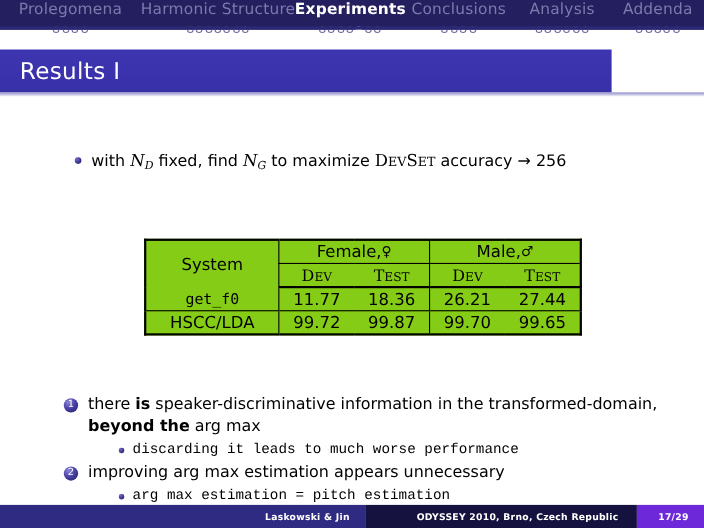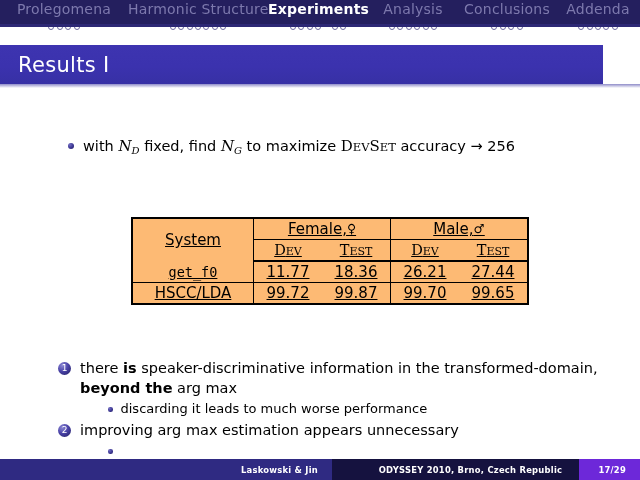--- a/index.html
+++ b/index.html
@@ -67,21 +67,21 @@
   }
   .dot.filled {
     background: #ffffff;
     border-color: #ffffff;
   }
 
   
   #titlebar {
     position: absolute;
     left: 0; top: 45px;
-    width: 603px;
+    width: 556px;
     height: 39px;
     background: linear-gradient(to bottom, #3d34b0 0%, #3b32ae 55%, #3730a5 100%);
     display: flex;
     align-items: center;
   }
   #titlebar::after {
     content: "";
     position: absolute;
     left: 0; bottom: -4px;
     width: 640px; height: 4px;
@@ -141,22 +141,21 @@
   
   #table-wrap {
     position: absolute;
     left: 131px;
     top: 81px;
   }
   table.results {
     border-collapse: collapse;
     font-size: 15px;
     color: #000;
-    background: #fdba74;
-    text-decoration: underline;
+    background: #84cc16;
   }
   table.results td, table.results th {
     font-weight: normal;
     padding: 1px 8px;
     text-align: center;
     white-space: nowrap;
   }
   .bt-thick { border-top: 2px solid #000; }
   .bb-thick { border-bottom: 2px solid #000; }
   .bb-thin  { border-bottom: 1px solid #000; }
@@ -207,20 +206,21 @@
   }
   .enum-text { flex: 1 1 auto; }
   .sub-item {
     display: flex;
     align-items: flex-start;
     padding-left: 108px;
     font-size: 13px;
     line-height: 1.4;
     margin-top: 2px;
     margin-bottom: 2px;
+    font-family: Liberation Mono, monospace;
   }
   .sub-bullet {
     flex: 0 0 auto;
     width: 4.5px; height: 4.5px;
     border-radius: 50%;
     background: radial-gradient(circle at 32% 30%, #6f6bc4 0%, #3b3590 55%, #221d62 100%);
     margin-top: 7px;
     margin-right: 8px;
   }
   .argmax { white-space: nowrap; }
@@ -271,27 +271,27 @@
       <span class="nav-dots"><span class="dot"></span><span class="dot"></span><span class="dot"></span><span class="dot"></span></span>
     </div>
     <div class="nav-section" style="width: 140px;">
       <span class="nav-label">Harmonic Structure</span>
       <span class="nav-dots"><span class="dot"></span><span class="dot"></span><span class="dot"></span><span class="dot"></span><span class="dot"></span><span class="dot"></span><span class="dot"></span></span>
     </div>
     <div class="nav-section active" style="width: 100px;">
       <span class="nav-label">Experiments</span>
       <span class="nav-dots"><span class="dot"></span><span class="dot"></span><span class="dot"></span><span class="dot"></span><span class="dot filled"></span><span class="dot"></span><span class="dot"></span></span>
     </div>
+    <div class="nav-section" style="width: 98px;">
+      <span class="nav-label">Conclusions</span>
+      <span class="nav-dots"><span class="dot"></span><span class="dot"></span><span class="dot"></span><span class="dot"></span></span>
+    </div>
     <div class="nav-section" style="width: 90px;">
       <span class="nav-label">Analysis</span>
       <span class="nav-dots"><span class="dot"></span><span class="dot"></span><span class="dot"></span><span class="dot"></span><span class="dot"></span><span class="dot"></span></span>
-    </div>
-    <div class="nav-section" style="width: 98px;">
-      <span class="nav-label">Conclusions</span>
-      <span class="nav-dots"><span class="dot"></span><span class="dot"></span><span class="dot"></span><span class="dot"></span></span>
     </div>
     <div class="nav-section" style="width: 84px;">
       <span class="nav-label">Addenda</span>
       <span class="nav-dots"><span class="dot"></span><span class="dot"></span><span class="dot"></span><span class="dot"></span><span class="dot"></span></span>
     </div>
   </div>
 
 <div id="titlebar">
   <span id="slide-title">Results I</span>
 </div>
@@ -347,20 +347,21 @@
       <span>discarding it leads to much worse performance</span>
     </div>
 
     <div class="enum-item">
       <span class="enum-badge">2</span>
       <span class="enum-text">improving arg max estimation appears unnecessary</span>
     </div>
 
     <div class="sub-item">
       <span class="sub-bullet"></span>
+      <span>arg max estimation = pitch estimation</span>
     </div>
 
   </div>
 </div>
 
 <div id="footer">
   <div class="foot-seg" id="foot-author">Laskowski &amp; Jin</div>
   <div class="foot-seg" id="foot-venue">ODYSSEY 2010, Brno, Czech Republic</div>
   <div class="foot-seg" id="foot-page">17/29</div>
 </div>

